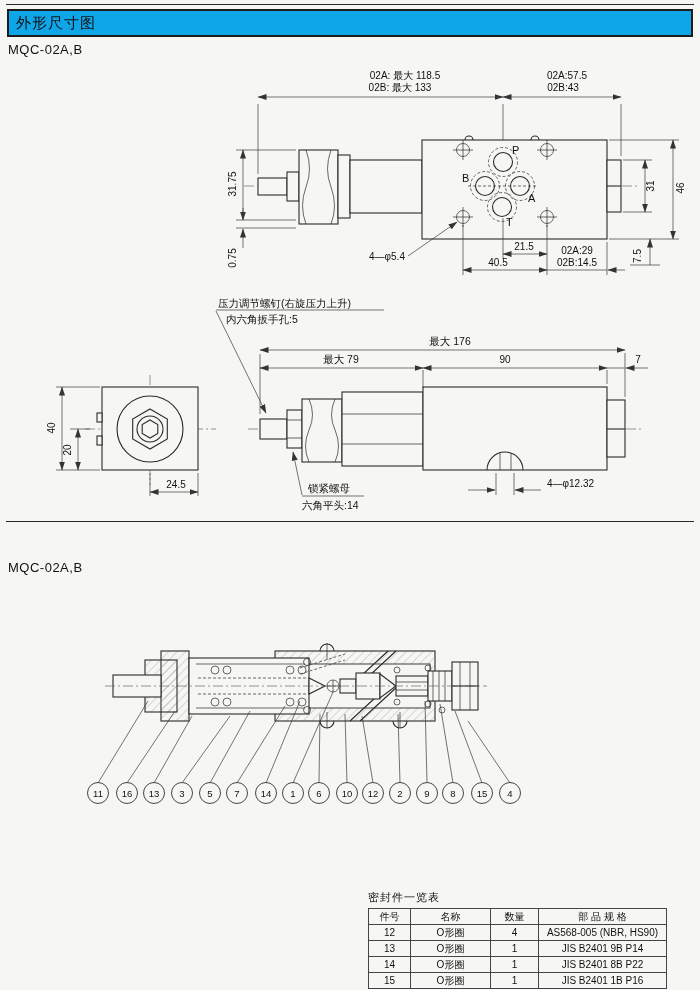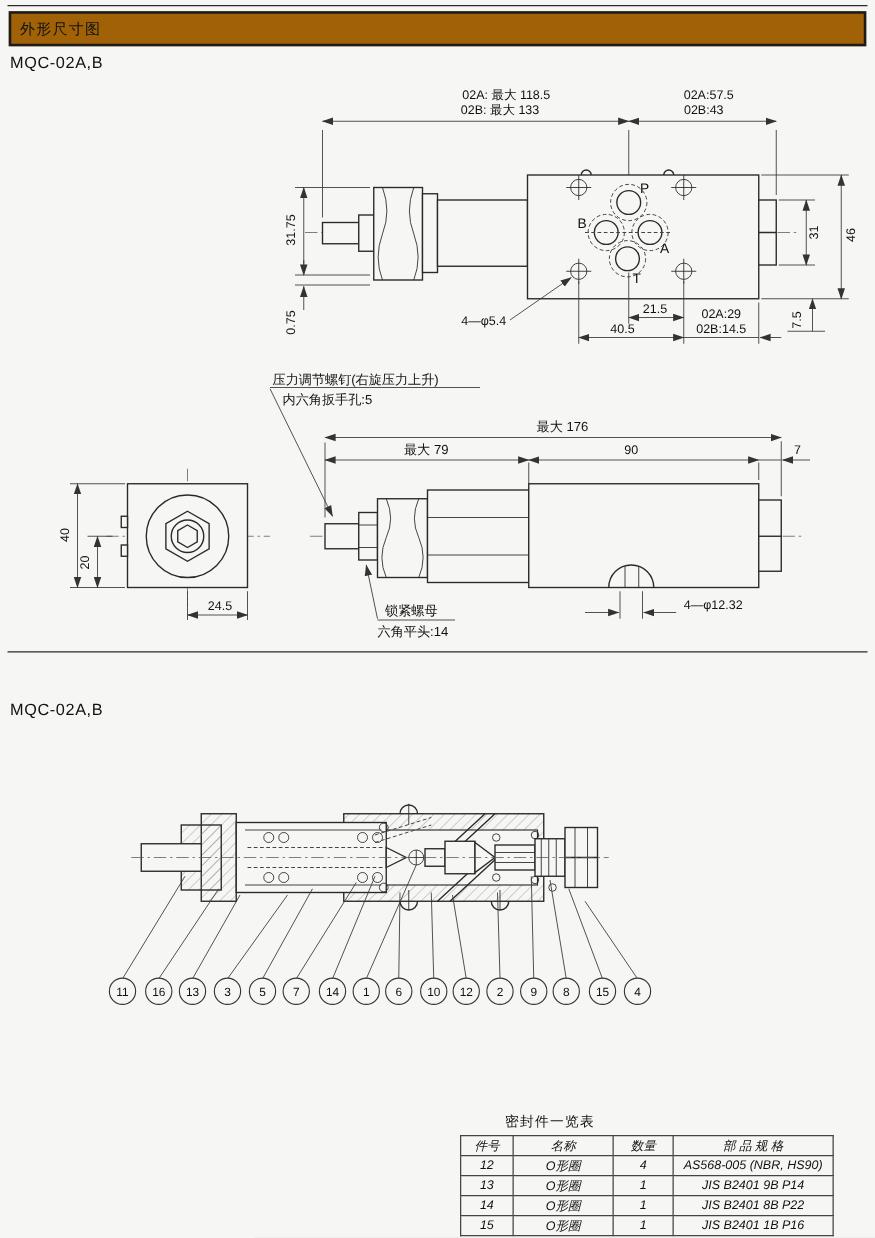--- a/index.html
+++ b/index.html
@@ -1,39 +1,39 @@
 <!DOCTYPE html>
 <html><head>
 <meta charset="utf-8">
 <style>
   html,body{margin:0;padding:0;background:#e9e9e7;}
   .sheet{position:relative;width:700px;height:990px;background:#f6f6f4;overflow:hidden;
          font-family:"Liberation Sans",sans-serif;color:#111;}
   .rule{position:absolute;left:6px;right:6px;height:1px;background:#2a2a2a;}
   .sec-title{position:absolute;left:7px;right:7px;height:24px;border:2px solid #1c1c1c;
-             line-height:24px;font-size:12px;padding-left:7px;letter-spacing:1px;background:#a16207;}
+             line-height:24px;font-size:15px;padding-left:7px;letter-spacing:1px;background:#0ea5e9;}
   .model{position:absolute;left:8px;font-size:13px;letter-spacing:.5px;}
   svg{position:absolute;left:0;}
   svg text{font-family:"Liberation Sans",sans-serif;fill:#111;}
   .o{fill:#f6f6f4;stroke:#2a2a2a;stroke-width:1.1;}
   .ln{stroke:#2a2a2a;stroke-width:1.1;fill:none;}
   .thin{stroke:#2a2a2a;stroke-width:.7;fill:none;}
   .dim{stroke:#3a3a3a;stroke-width:.7;fill:none;}
   .cl{stroke:#555;stroke-width:.6;stroke-dasharray:10 3 2 3;fill:none;}
   .dash{stroke:#444;stroke-width:.8;stroke-dasharray:3 2;fill:none;}
   .dt{font-size:10px;}
   .dtc{font-size:10.5px;}
   .pt{font-size:11px;}
   .co{fill:#f6f6f4;stroke:#333;stroke-width:.9;}
   .cot{font-size:9.5px;text-anchor:middle;}
   .tblwrap{position:absolute;left:368px;top:890px;}
-  .tbl-title{font-size:11px;margin-bottom:3px;letter-spacing:1px;margin-left:36px;}
+  .tbl-title{font-size:11px;margin-bottom:3px;letter-spacing:1px;}
   table{border-collapse:collapse;}
   td,th{border:1px solid #444;font-size:10px;font-weight:normal;text-align:center;
-        height:15px;padding:0 3px;background:#f6f6f4;font-style:italic;}
+        height:15px;padding:0 3px;background:#f6f6f4;}
 </style>
 </head>
 <body>
 
 <div class="sheet">
 
   <div class="rule" style="top:4px"></div>
   <div class="sec-title" style="top:9px">
     <span>外形尺寸图</span>
   </div>

